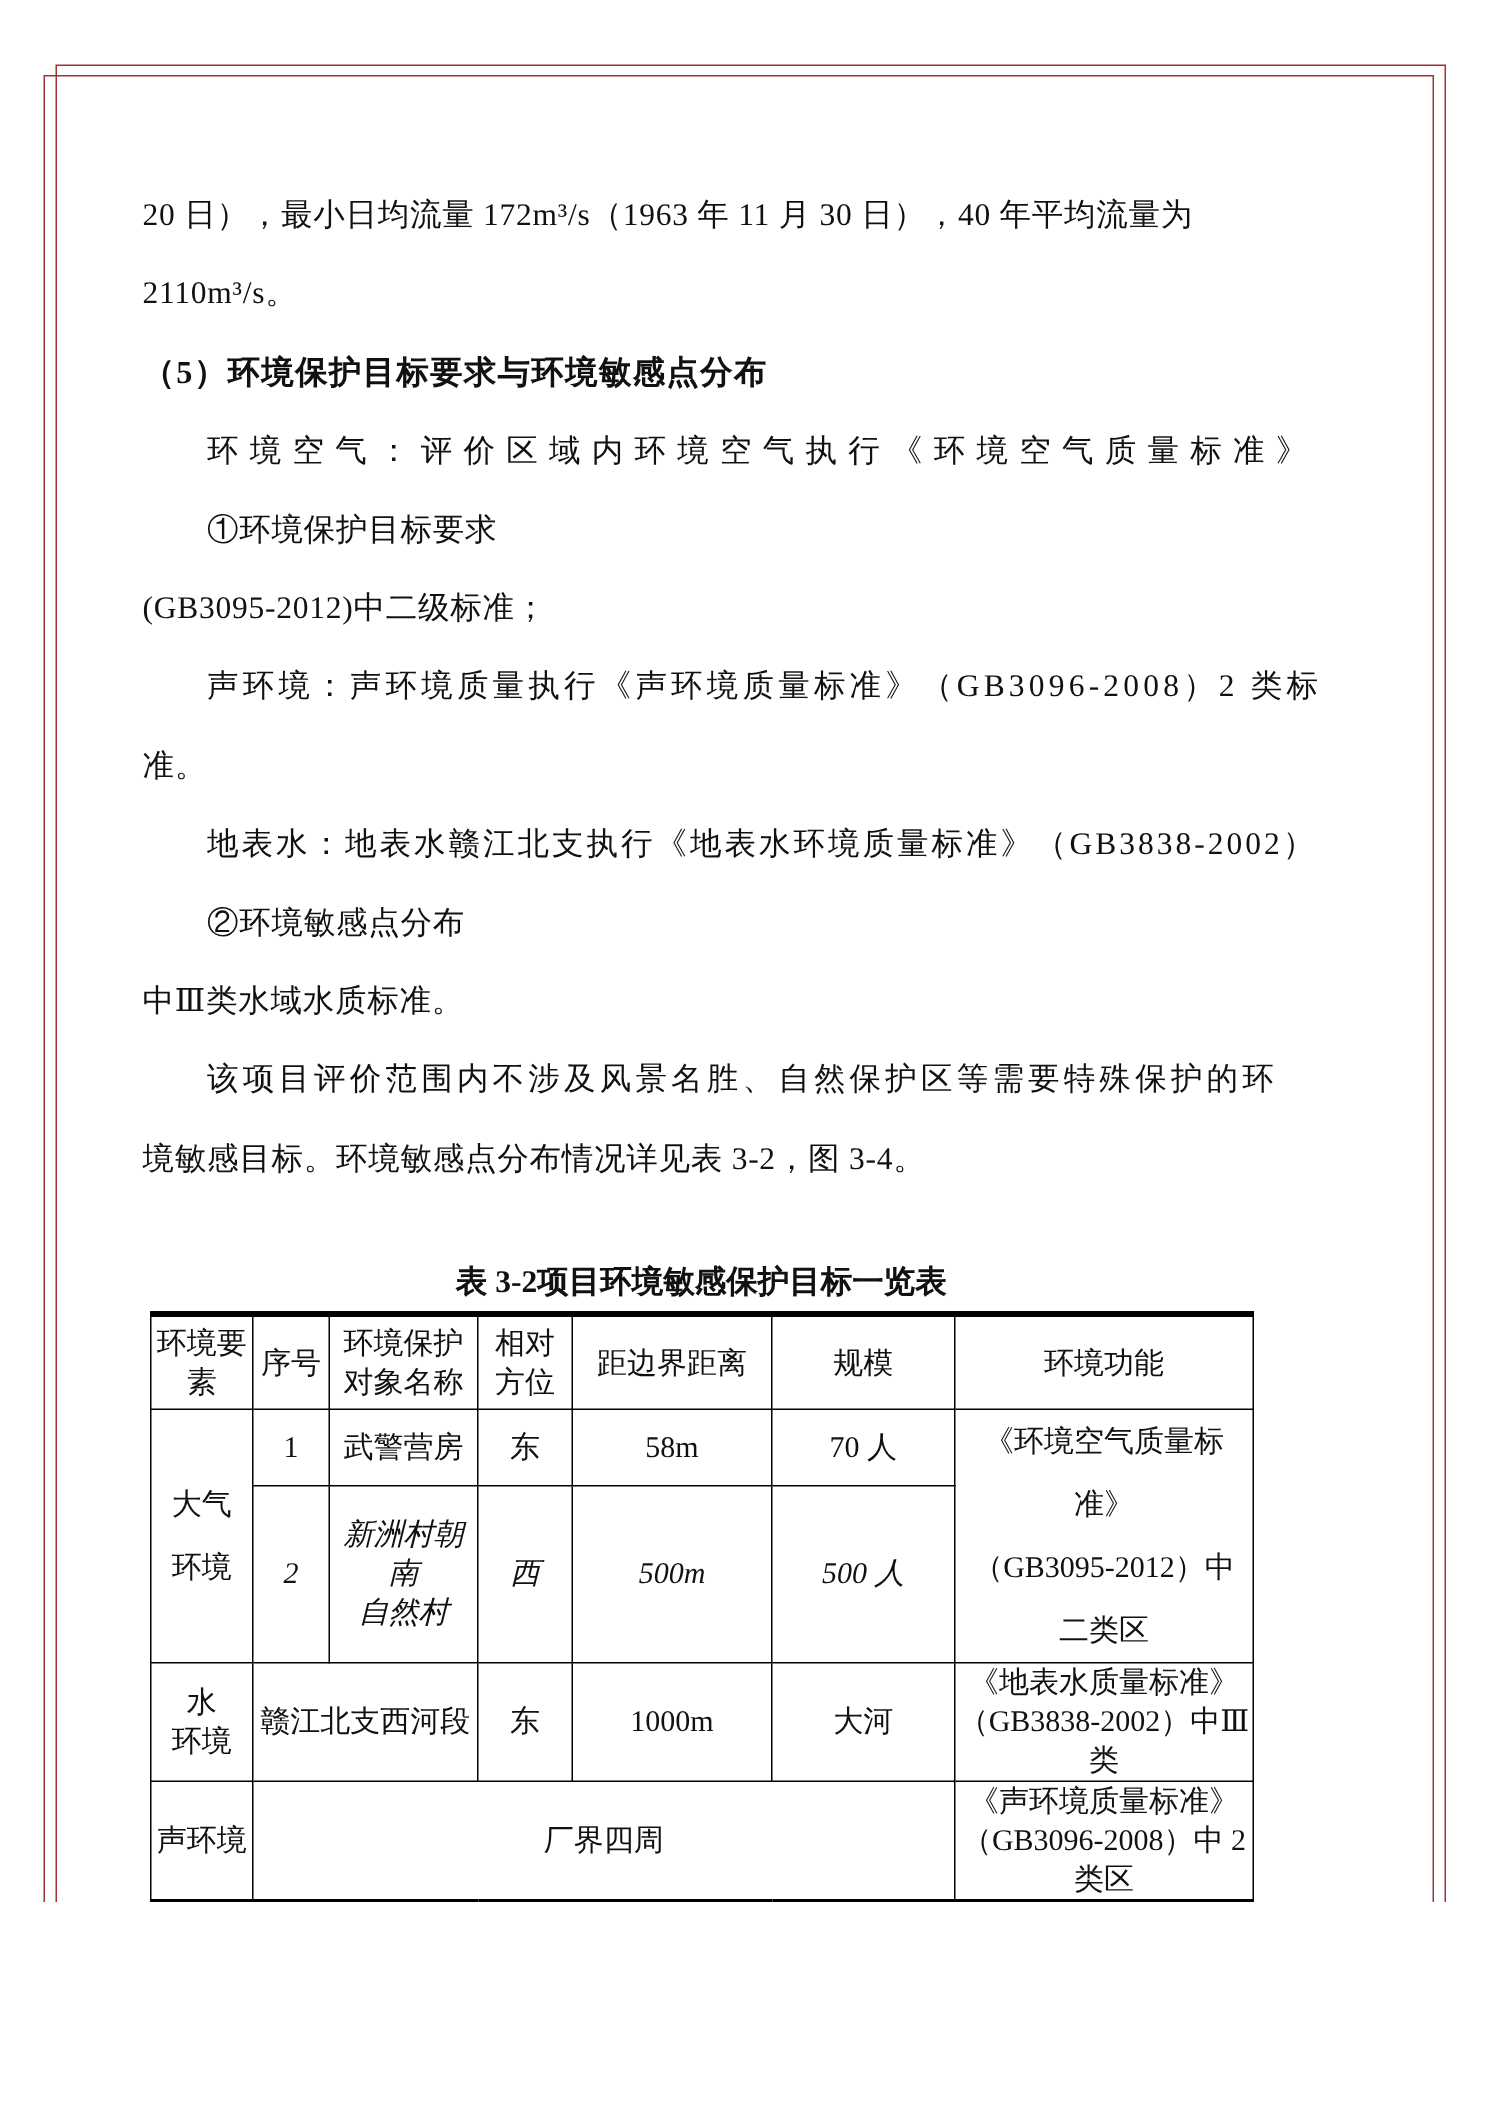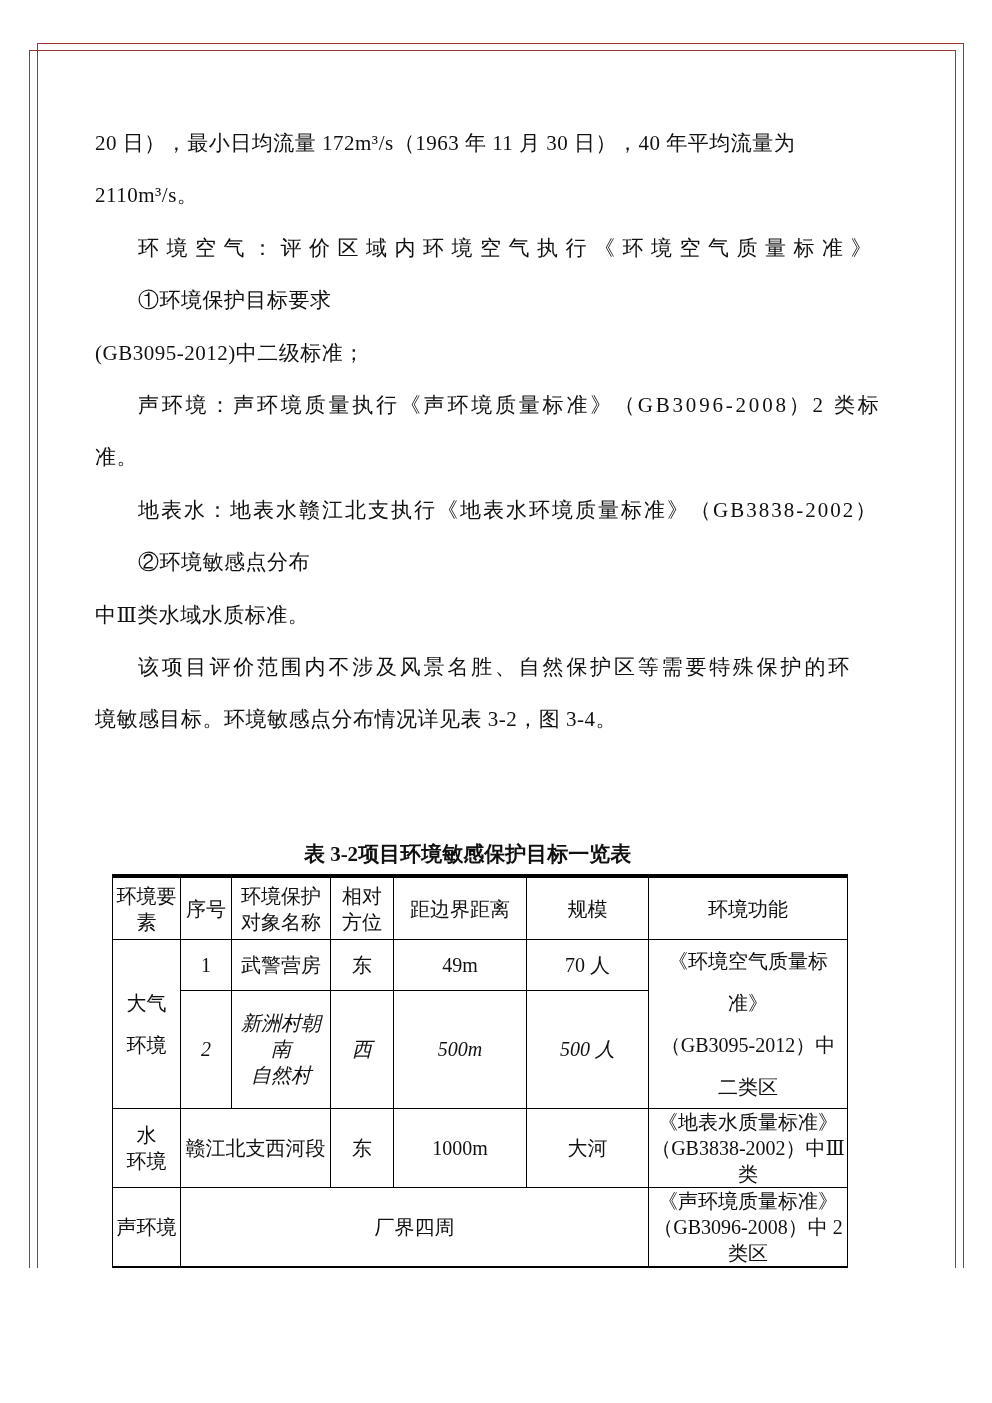--- a/index.html
+++ b/index.html
@@ -31,21 +31,21 @@
 
   
   #table-caption{
     position:absolute;left:100px;top:840px;width:735px;
     display:flex;justify-content:center;align-items:center;
     font-weight:bold;font-size:21px;
   }
 
   
   #sens-table{
-    position:absolute;left:112px;top:874px;
+    position:absolute;left:100px;top:874px;
     width:735px;
     border-collapse:collapse;table-layout:fixed;
     font-size:20px;
   }
   #sens-table{border-top:4px solid #000;border-bottom:4px solid #000;}
   #sens-table td{
     border:1px solid #000;
     text-align:center;vertical-align:middle;
     white-space:pre-line;
     line-height:26px;
@@ -68,20 +68,21 @@
 <body>
 
 <div id="page">
 
   <div id="frame-a" class="frame" style="border-color: rgb(158, 52, 52);"></div>
   <div id="frame-b" class="frame" style="border-color: rgb(158, 52, 52);"></div>
 
   <div id="body-text">
     <div class="line">20 日），最小日均流量 172m³/s（1963 年 11 月 30 日），40 年平均流量为</div>
     <div class="line">2110m³/s。</div>
+    <div class="line heading">（5）环境保护目标要求与环境敏感点分布</div>
     <div class="line indent spread">环境空气：评价区域内环境空气执行《环境空气质量标准》</div>
     <div class="line indent">①环境保护目标要求</div>
     <div class="line">(GB3095-2012)中二级标准；</div>
     <div class="line indent ls3">声环境：声环境质量执行《声环境质量标准》（GB3096-2008）2 类标</div>
     <div class="line">准。</div>
     <div class="line indent ls2">地表水：地表水赣江北支执行《地表水环境质量标准》（GB3838-2002）</div>
     <div class="line indent">②环境敏感点分布</div>
     <div class="line">中Ⅲ类水域水质标准。</div>
     <div class="line indent ls3">该项目评价范围内不涉及风景名胜、自然保护区等需要特殊保护的环</div>
     <div class="line">境敏感目标。环境敏感点分布情况详见表 3-2，图 3-4。</div>
@@ -114,21 +115,21 @@
         <td>距边界距离</td>
         <td>规模</td>
         <td>环境功能</td>
       </tr>
       <tr class="rh-1">
         <td rowspan="2" class="lh-wide">大气
 环境</td>
         <td>1</td>
         <td>武警营房</td>
         <td>东</td>
-        <td>49m</td>
+        <td>58m</td>
         <td>70 人</td>
         <td rowspan="2" class="lh-wide">《环境空气质量标准》
 （GB3095-2012）中二类区</td>
       </tr>
       <tr class="rh-2">
         <td>2</td>
         <td>新洲村朝南
 自然村</td>
         <td>西</td>
         <td>500m</td>

